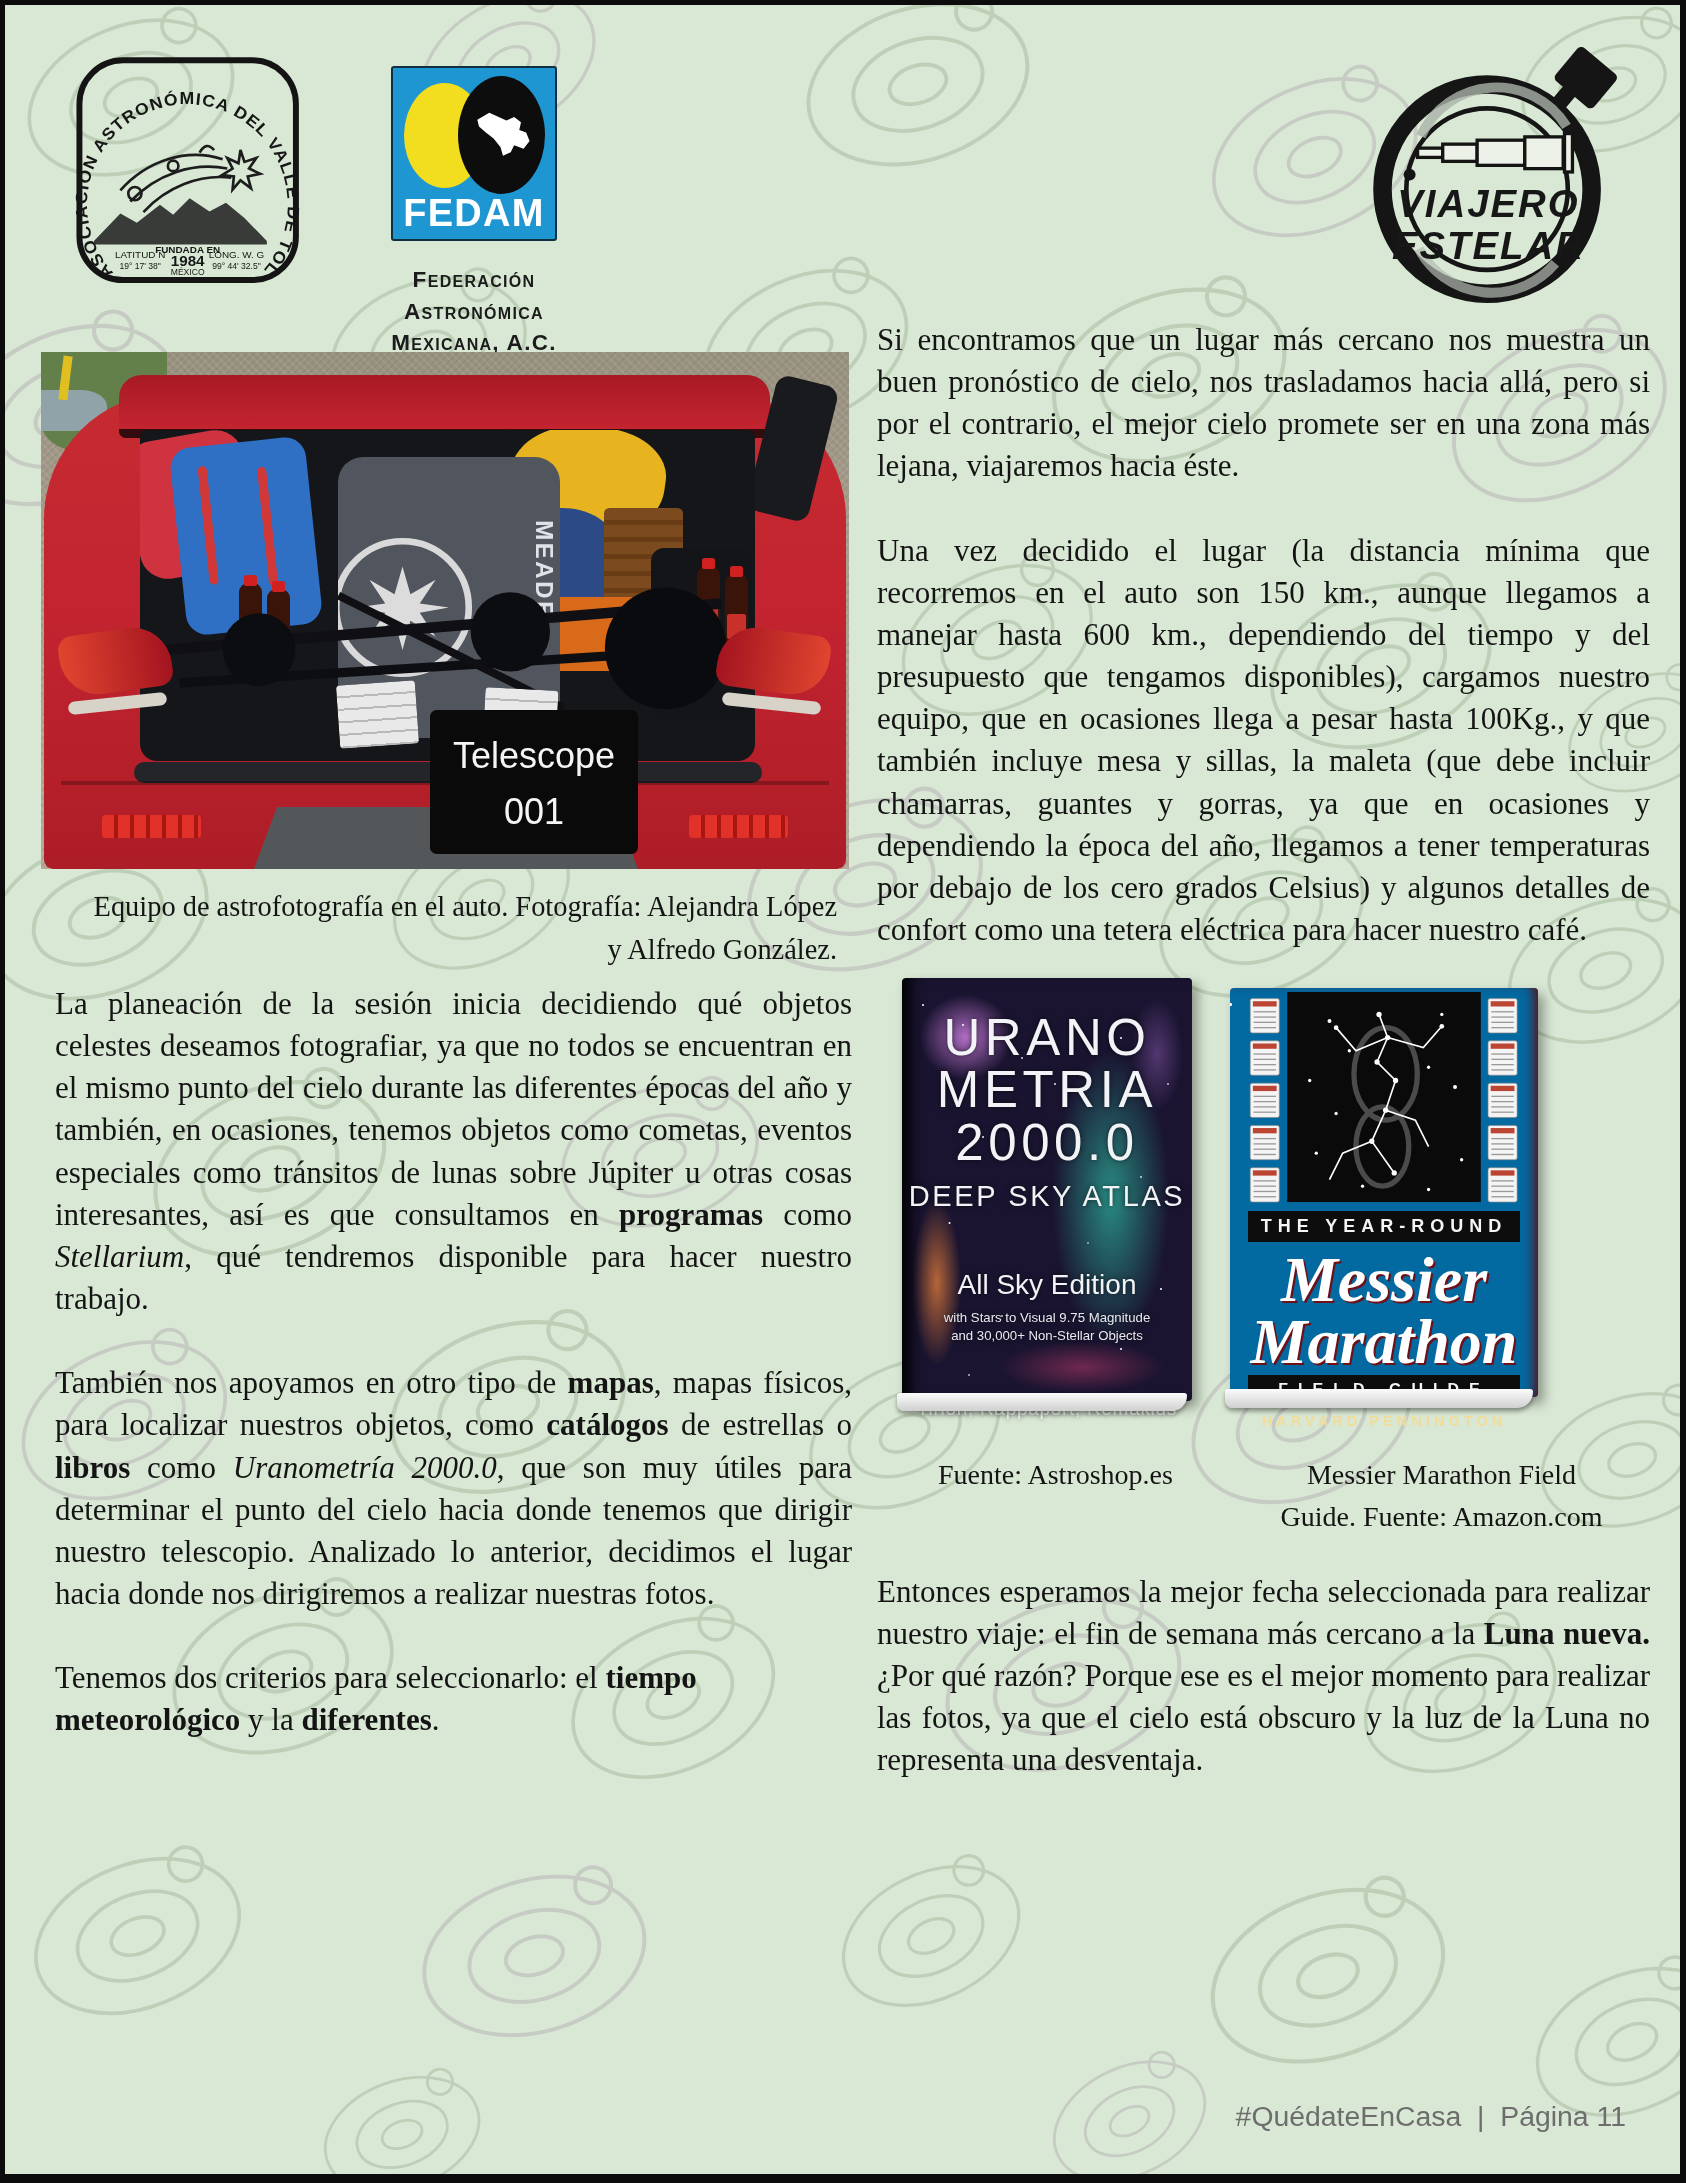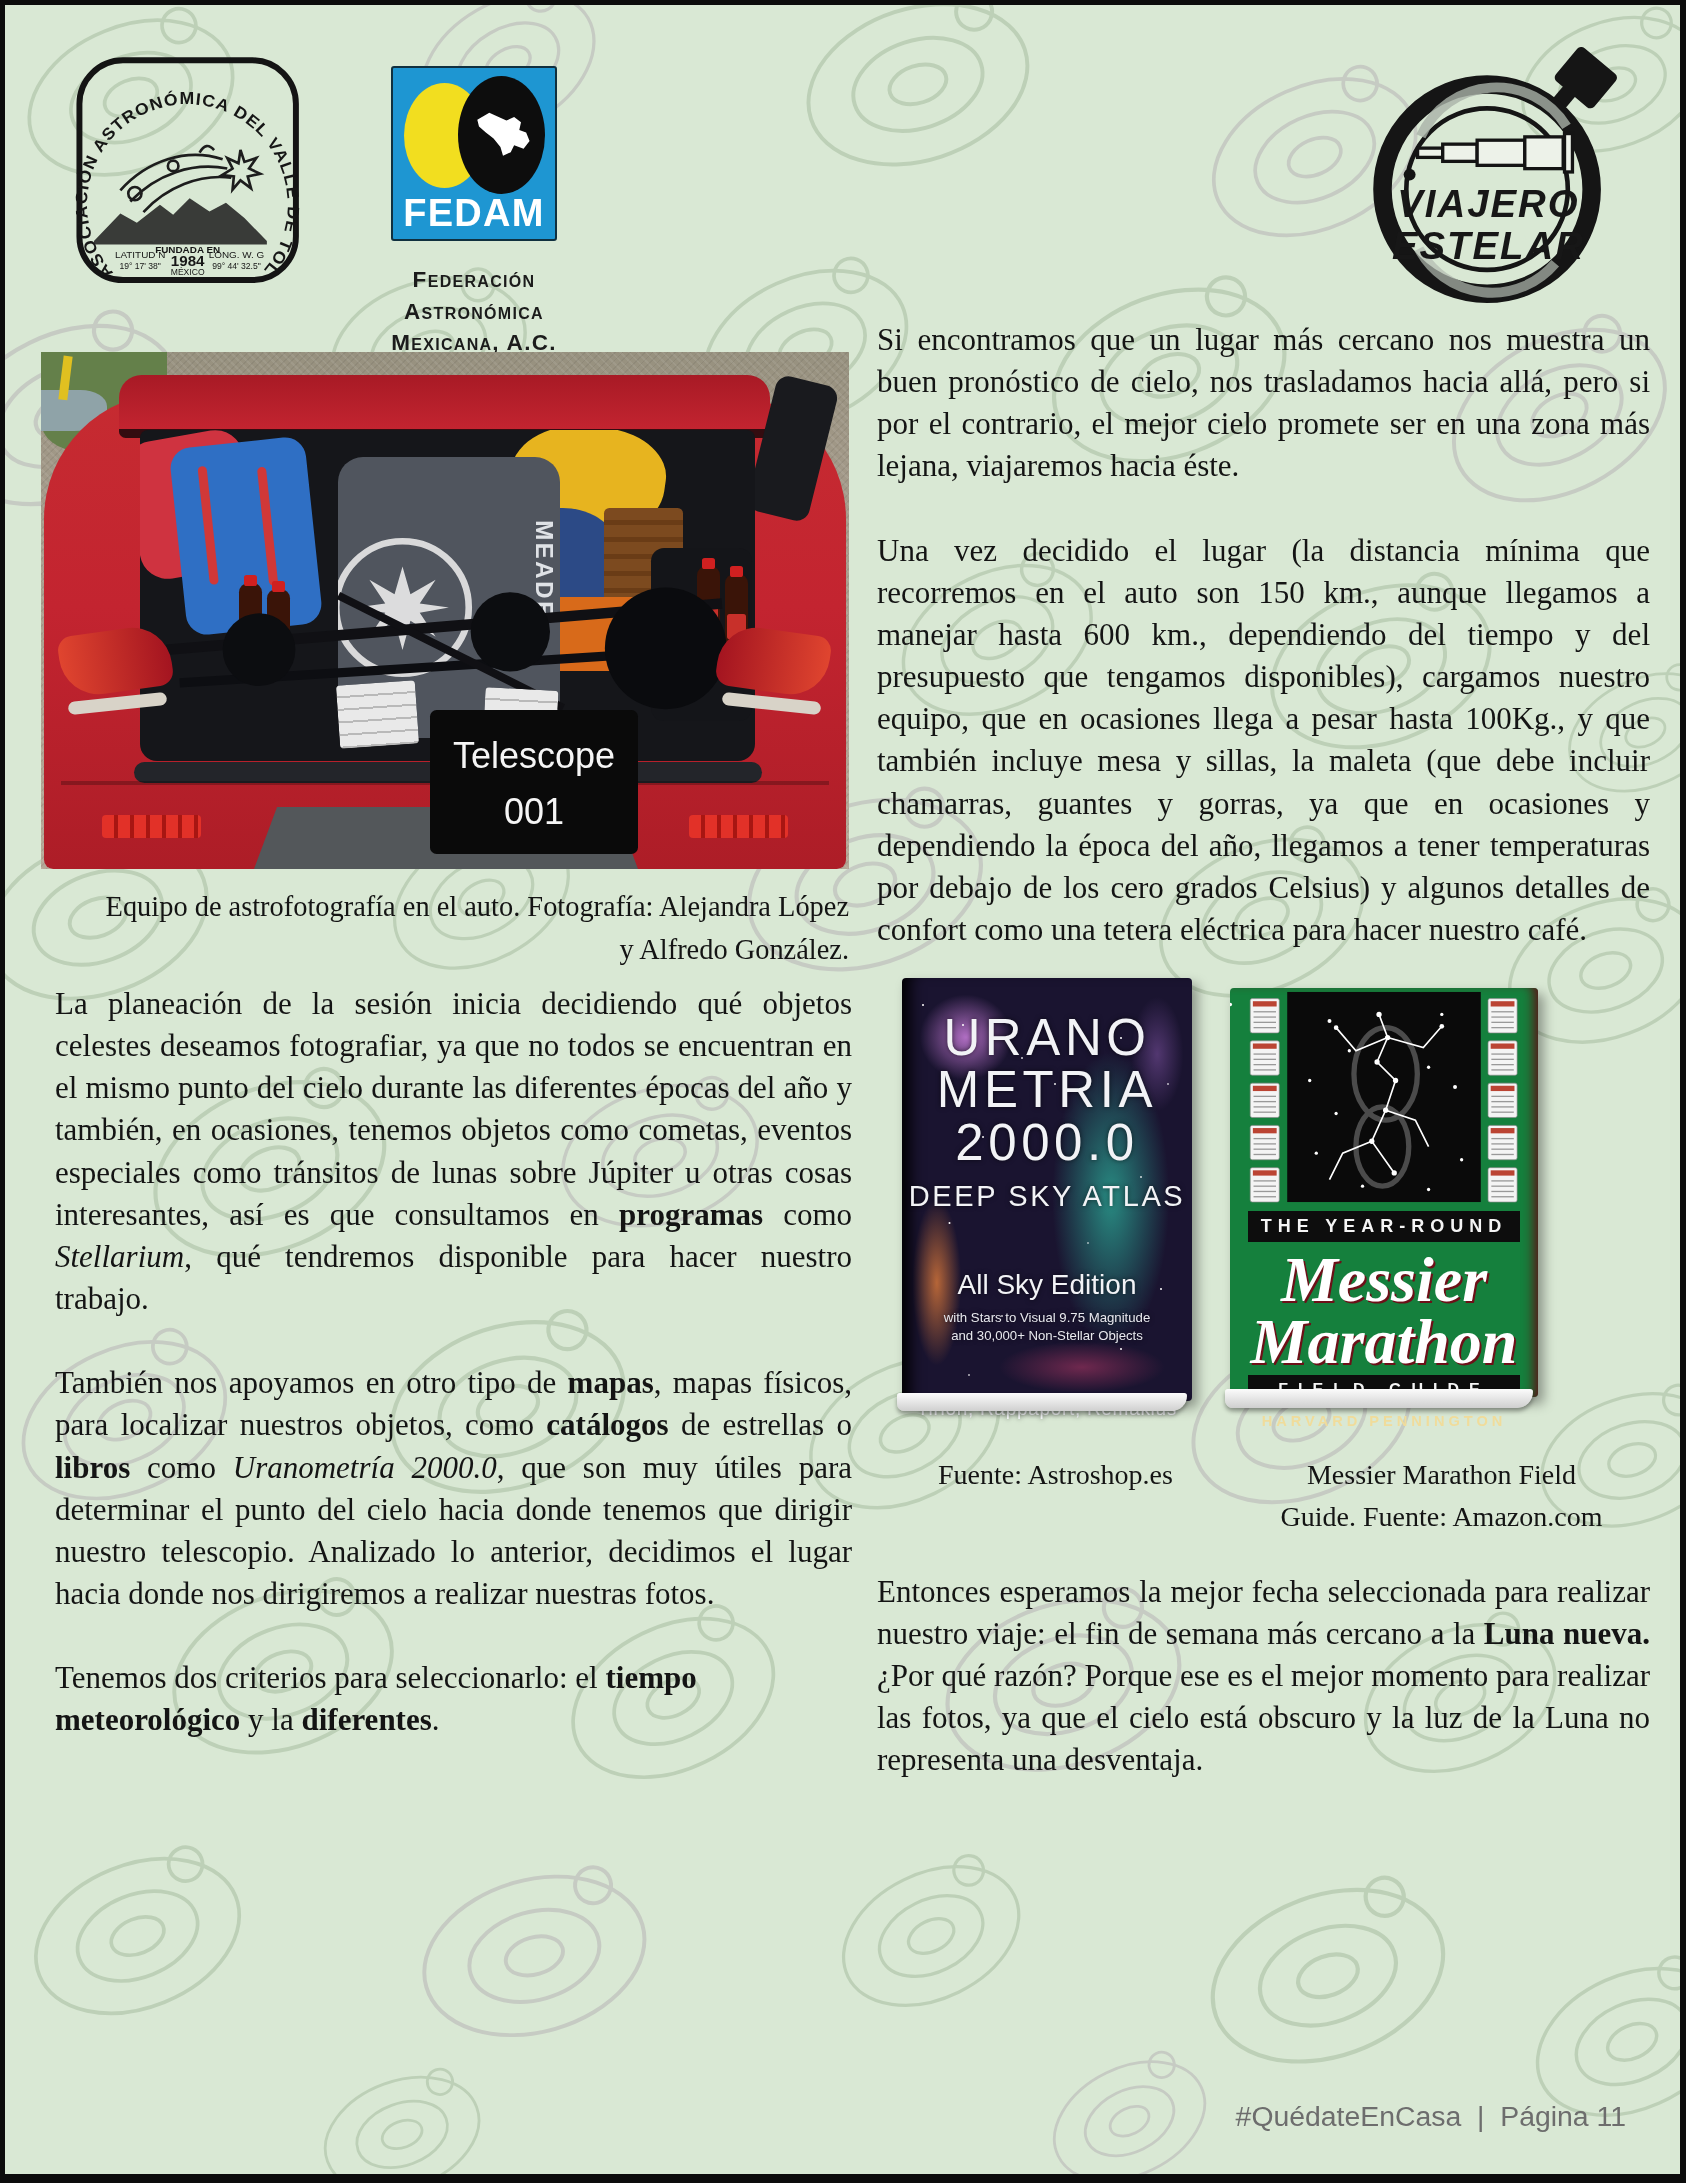--- a/index.html
+++ b/index.html
@@ -56,21 +56,21 @@
   .taillight{position:absolute; width:111px; height:62px; background:linear-gradient(90deg,#e0452f,#a31420); border-radius:14.6px 40px 14.6px 40px;}
   .tl-strip{position:absolute; width:99px; height:13.2px; background:#d8d3c8; border-radius:6.6px;}
   .bumper-line{position:absolute; left:20px; right:20px; top:429px; height:4px; background:rgba(0,0,0,.25);}
   .diffuser{position:absolute; left:213px; top:455px; width:384px; height:62px; background:#53575a;
     clip-path:polygon(6% 0,94% 0,100% 100%,0 100%);}
   .reflector{position:absolute; width:99px; height:22.5px; background:#e23128; border-radius:4px;
     background-image:repeating-linear-gradient(90deg, transparent 0 12px, rgba(120,0,0,.55) 12px 16px);}
   .plate{position:absolute; left:389px; top:358px; width:208px; height:144px; background:#0a0a0a; border-radius:6.6px;
     color:#f5f5f5; text-align:center; font:400 36px/1.55 "Liberation Sans",sans-serif; padding-top:18px; box-sizing:border-box;}
   
-  .photo-caption{position:absolute; left:44px; top:881px; width:800px; z-index:2; text-align:right;
+  .photo-caption{position:absolute; left:32px; top:881px; width:800px; z-index:2; text-align:right;
     font:28.4px/1.5 "Liberation Serif",serif; color:#141414;}
   .col-left{position:absolute; left:50px; top:978px; width:797px; z-index:2;}
   .col-right{position:absolute; left:872px; top:314px; width:773px; z-index:2;}
   .para{margin:0 0 42px 0; font:31px/1.36 "Liberation Serif",serif; color:#141414; text-align:justify;}
   .para.no-just{text-align:left;}
   .b{font-weight:700;} .i{font-style:italic;}
   
   .books-row{display:flex; gap:38px; margin:25px 0 9.3px 25px; height:442px; align-items:flex-start;}
   .book{position:relative;}
   .b1{width:290px; height:423px; border-radius:4px; overflow:visible;
@@ -88,21 +88,21 @@
       60px 132px #fff,218px 172px rgba(255,255,255,.8),26.5px 218px #fff,165px 238px rgba(255,255,255,.6),
       238px 284px #fff,79px 311px rgba(255,255,255,.8),198px 344px #fff,46px 370px rgba(255,255,255,.7),132px 79px rgba(255,255,255,.9);}
   .b1-inner{position:relative; padding-top:34px; text-shadow:0 0 5.3px rgba(0,0,0,.6);}
   .b1-title{font-size:51px; letter-spacing:4.6px; line-height:1.03; font-weight:400;}
   .b1-sub{font-size:29px; letter-spacing:2.6px; margin-top:10.6px; font-weight:400;}
   .b1-edition{font-size:28px; margin-top:56px; font-weight:400;}
   .b1-details{font-size:13.2px; line-height:1.4; margin-top:8px; color:#e8e9ee;}
   .b1-authors{font-size:19px; margin-top:52px; letter-spacing:0.7px;}
   .page-curl{position:absolute; left:-5.3px; right:5.3px; bottom:-10.6px; height:18.5px;
     background:linear-gradient(#fcfcfc,#cfcfcf); border-radius:4px 4px 22.5px 10.6px; box-shadow:0 3.3px 4.6px rgba(0,0,0,.35);}
-  .b2{width:308px; height:409px; margin-top:10.6px; background:#15803d; border-radius:4px;
+  .b2{width:308px; height:409px; margin-top:10.6px; background:#0369a1; border-radius:4px;
     box-shadow:inset -10.6px 0 12px -6.6px #5e0d14, 5.3px 6.6px 12px rgba(0,0,0,.35); font-family:"Liberation Sans",sans-serif;}
   .b2-band{background:#0d0d0d; color:#f5f5f5; text-align:center; width:88%; margin:2.6px auto 0;
     font:700 18px/1 "Liberation Sans",sans-serif; letter-spacing:6px; padding:6.6px 0;}
   .b2-band.wide{letter-spacing:10px; font-size:16px;}
   .b2-title{font-family:"Liberation Serif",serif; font-style:italic; font-weight:700; color:#fff;
     font-size:64px; line-height:.97; text-align:center; margin-top:6.6px; text-shadow:2px 2px 0 #6d1018;}
   .b2-author{color:#f0dc9b; font:700 14.6px/1 "Liberation Sans",sans-serif; letter-spacing:4px; text-align:center; margin-top:9.3px;}
   .book-captions{display:flex; margin-top:34px;}
   .book-cap{font:28px/1.5 "Liberation Serif",serif; color:#141414; text-align:center;}
   .cap1{width:357px;} .cap2{width:415px;}

